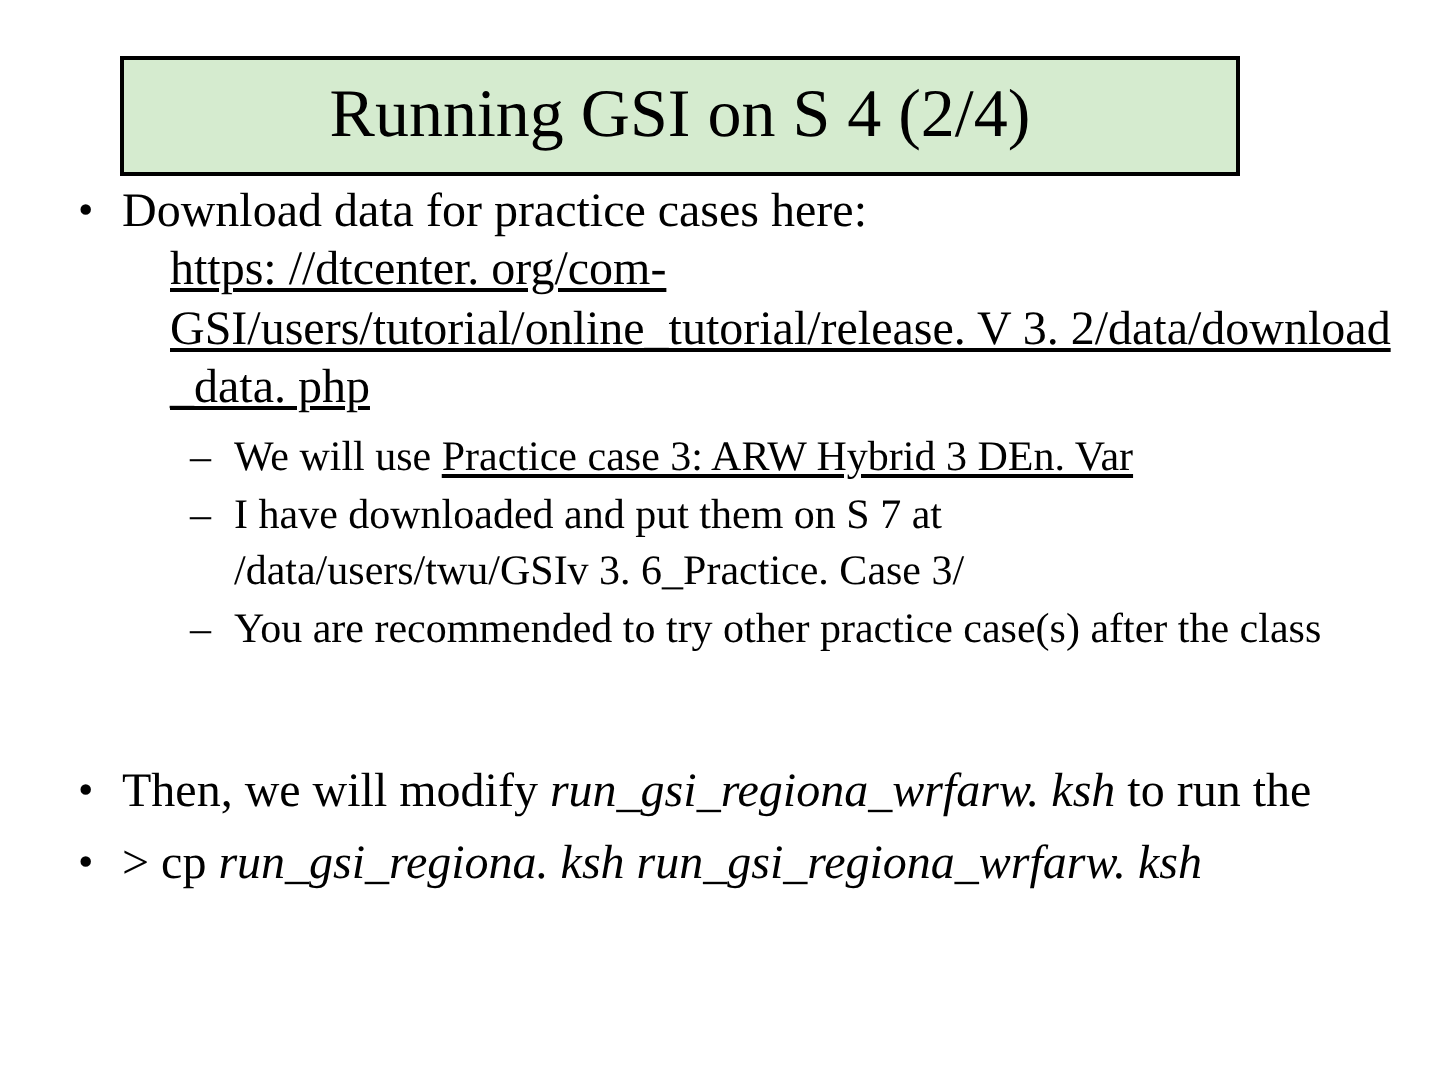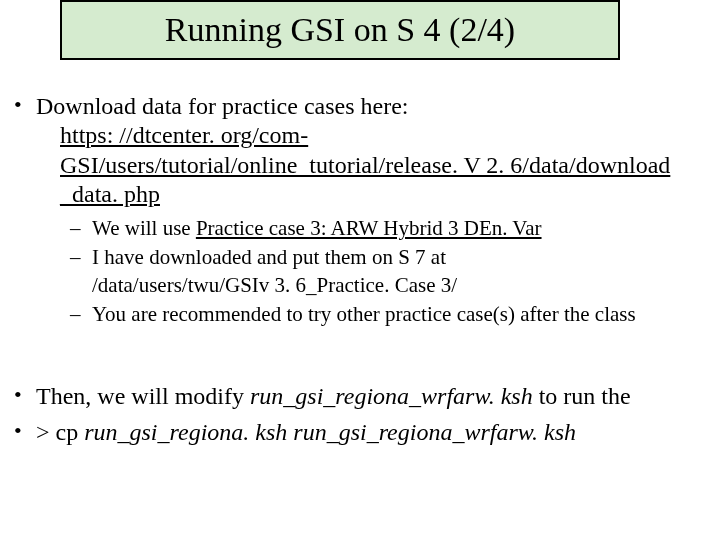--- a/index.html
+++ b/index.html
@@ -14,37 +14,37 @@
   }
   .slide {
     position: relative;
     width: 720px;
     height: 540px;
     box-sizing: border-box;
   }
   .title-box {
     position: absolute;
     left: 60px;
-    top: 0;
+    top: 28px;
     width: 560px;
     height: 60px;
     background: #d5ebcf;
     border: 2px solid #000;
     box-sizing: border-box;
     display: flex;
     align-items: center;
     justify-content: center;
   }
   .title-text {
     font-size: 34px;
     font-weight: 400;
   }
   .body {
     position: absolute;
-    left: 12px;
+    left: 37px;
     top: 92px;
     width: 668px;
     font-size: 24px;
     line-height: 1.22;
   }
   .b1 {
     margin: 0 0 6px 0;
     padding-left: 24px;
     position: relative;
   }
@@ -91,21 +91,21 @@
   <div class="title-box">
     <div class="title-text">Running GSI on S 4 (2/4)</div>
   </div>
 
   <div class="body">
 
     <div class="b1">
       <span>Download data for practice cases here:</span>
       <span class="indent">
         <span class="link">https: //dtcenter. org/com-</span><br>
-        <span class="link">GSI/users/tutorial/online_tutorial/release. V 2. 6/data/download</span><br>
+        <span class="link">GSI/users/tutorial/online_tutorial/release. V 3. 2/data/download</span><br>
         <span class="link">_data. php</span>
       </span>
     </div>
 
     <div class="sub-list">
       <div class="b2">
         <span>We will use </span><span class="underline">Practice case 3: ARW Hybrid 3 DEn. Var</span>
       </div>
       <div class="b2">
         <span>I have downloaded and put them on S 7 at</span><br>

